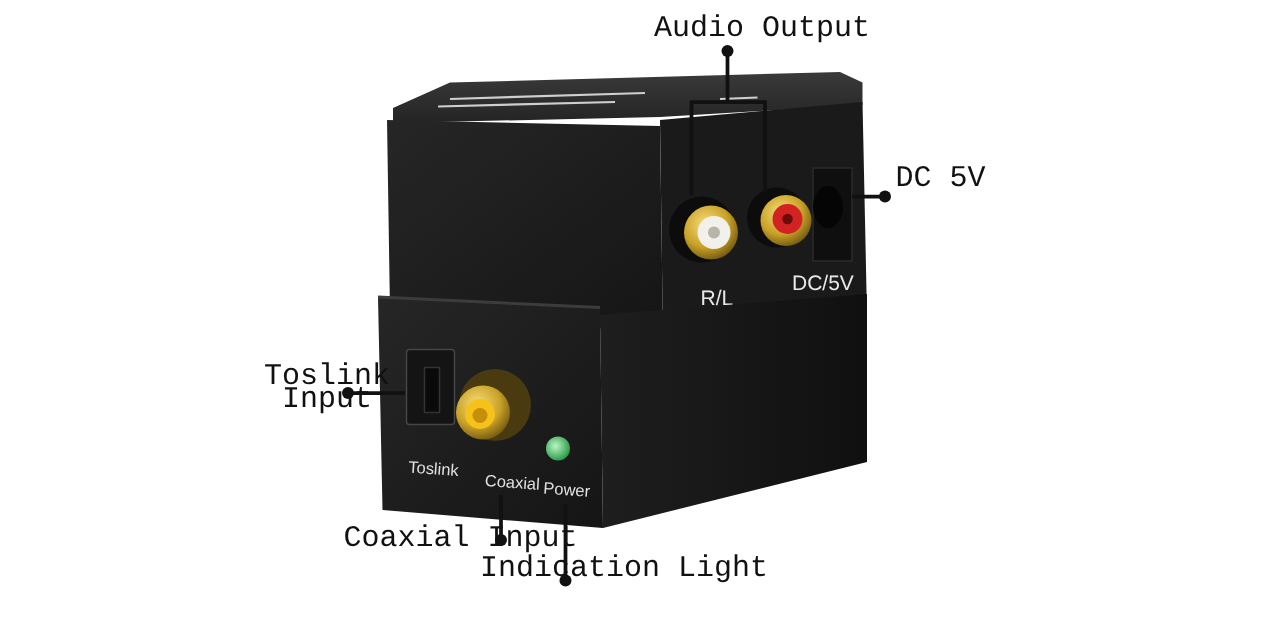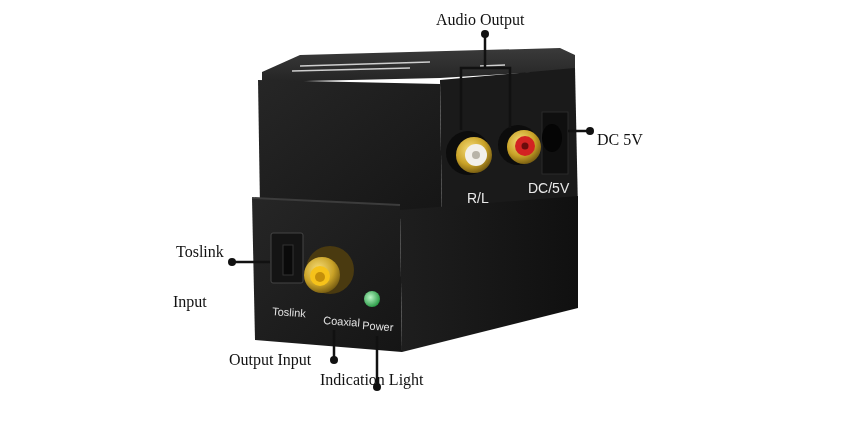--- a/index.html
+++ b/index.html
@@ -1,18 +1,18 @@
 <!DOCTYPE html>
 <html><head>
 <meta charset="utf-8">
 <style>
   html, body { margin:0; padding:0; background:#ffffff; }
   body { width:850px; height:425px; position:relative; overflow:hidden; font-family:"Liberation Sans", sans-serif; }
   svg.scene { position:absolute; left:0; top:0; }
-  .callout { position:absolute; color:#111; font-size:16px; font-family:Liberation Serif, serif; line-height:16px; white-space:nowrap; }
+  .callout { position:absolute; color:#111; font-size:20px; font-family:Liberation Mono, monospace; line-height:16px; white-space:nowrap; }
 </style>
 </head>
 <body>
 
 <svg class="scene" width="850" height="425" viewBox="0 0 850 425">
   <defs>
     <linearGradient id="topFace" x1="0" y1="0" x2="0" y2="1">
       <stop offset="0" stop-color="#3a3a3a"></stop>
       <stop offset="1" stop-color="#242424"></stop>
     </linearGradient>
@@ -102,17 +102,17 @@
   <g fill="#111">
     <circle cx="485" cy="34" r="4"></circle>
     <circle cx="590" cy="131" r="4"></circle>
     <circle cx="232" cy="262" r="4"></circle>
     <circle cx="334" cy="360" r="4"></circle>
     <circle cx="377" cy="387" r="4"></circle>
   </g>
 </svg>
 
 <div class="callout" style="left:436px; top:12px;">Audio Output</div>
-<div class="callout" style="left:597px; top:132px;">DC 5V</div>
+<div class="callout" style="left:597px; top:112px;">DC 5V</div>
 <div class="callout" style="left:176px; top:244px;">Toslink</div>
-<div class="callout" style="left:173px; top:259px;margin-top:35px;">Input</div>
-<div class="callout" style="left:229px; top:352px;">Output Input</div>
+<div class="callout" style="left:188px; top:259px;">Input</div>
+<div class="callout" style="left:229px; top:352px;">Coaxial Input</div>
 <div class="callout" style="left:320px; top:372px;">Indication Light</div>
 
 </body></html>

